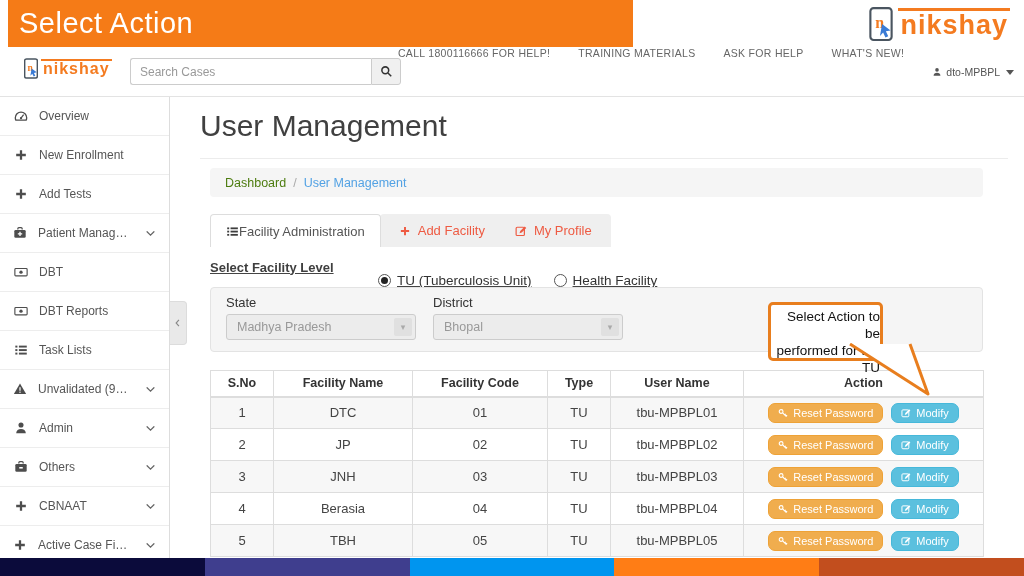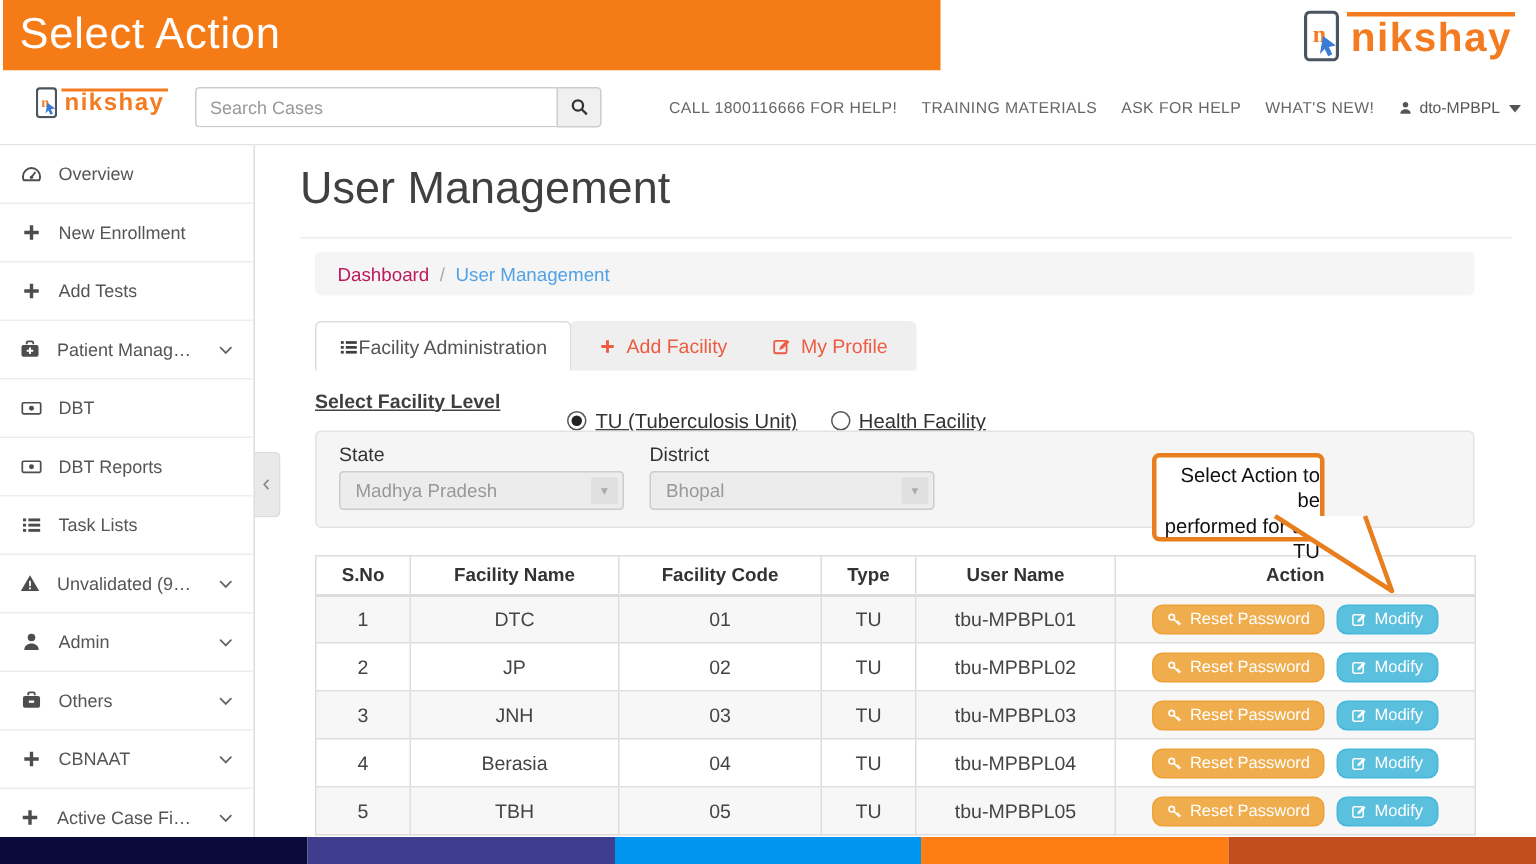--- a/index.html
+++ b/index.html
@@ -8,21 +8,21 @@
     position: relative;
     font-family: "Liberation Sans", sans-serif;
     background: #fff;
     overflow: hidden;
     color: #444;
   }
   svg { display:block; }
 
   
   .banner {
-    position:absolute; left:2px; top:0; width:625px; height:47px;
+    position:absolute; left:8px; top:0; width:625px; height:47px;
     background: var(--banner, #f57b17);
     display:flex; align-items:center; padding-left:11px;
   }
   .banner-title { color:#fff; font-size:29px; font-weight:400; letter-spacing:.5px; }
 
   .brand-big {
     position:absolute; right:14px; top:5px; height:38px;
     display:flex; align-items:center; gap:5px;
   }
   .brand-text {
@@ -45,21 +45,21 @@
     border-radius:3px 0 0 3px; padding:0 9px; font-size:12px; color:#555;
     font-family:"Liberation Sans", sans-serif; outline:none; background:#fff;
   }
   .search-input::placeholder { color:#999; }
   .search-btn {
     width:30px; height:27px; background:#f0f0f0; border:1px solid #ccc;
     border-radius:0 3px 3px 0; display:flex; align-items:center; justify-content:center;
     color:#333; cursor:pointer;
   }
 
-  .nav-links { position:absolute; right:10px; top:0; height:50px; display:flex; align-items:center; gap:16px; }
+  .nav-links { position:absolute; right:10px; top:0; height:50px; display:flex; gap:28px; }
   .nav-link { font-size:10.5px; color:#666; letter-spacing:.3px; cursor:pointer; white-space:nowrap; }
   .nav-user { display:flex; align-items:center; gap:4px; font-size:10.5px; color:#555; cursor:pointer; }
   .caret-down { width:0; height:0; border-left:4px solid transparent; border-right:4px solid transparent; border-top:5px solid #555; margin-left:2px; }
 
   
   .sidebar {
     position:absolute; left:0; top:97px; width:170px; bottom:18px;
     background:#fff; border-right:1px solid #ddd; overflow:hidden;
   }
   .side-item {
@@ -85,21 +85,21 @@
   .main { position:absolute; left:170px; top:97px; width:854px; bottom:18px; background:#fff; }
 
   .page-title { position:absolute; left:30px; top:12px; font-size:30px; font-weight:400; color:#404040; }
   .title-rule { position:absolute; left:30px; right:16px; top:61px; border-top:1px solid #ececec; }
 
   .breadcrumb {
     position:absolute; left:40px; top:71px; width:773px; height:29px;
     background:#f5f5f5; border-radius:4px; display:flex; align-items:center; gap:7px;
     padding:0 15px; font-size:12.5px;
   }
-  .bc-parent { color:#be185d; cursor:pointer; }
+  .bc-parent { color:#4d7c0f; cursor:pointer; }
   .bc-sep { color:#aaa; }
   .bc-current { color: var(--link, #53a2e4); cursor:pointer; }
 
   
   .tabs { position:absolute; left:40px; top:117px; height:33px; display:flex; align-items:flex-end; }
   .tab-active {
     height:33px; background:#fff; border:1px solid #ddd; border-bottom:none;
     border-radius:4px 4px 0 0; display:flex; align-items:center; gap:0;
     padding:0 15px; font-size:13px; color:#555; cursor:pointer; position:relative; z-index:2;
   }

